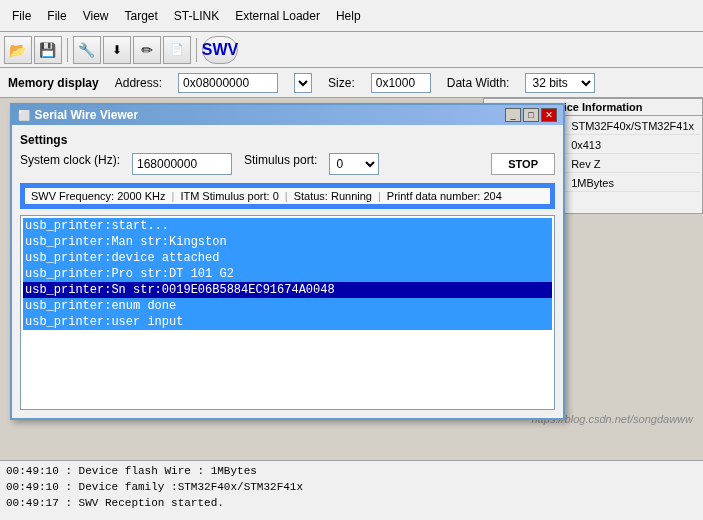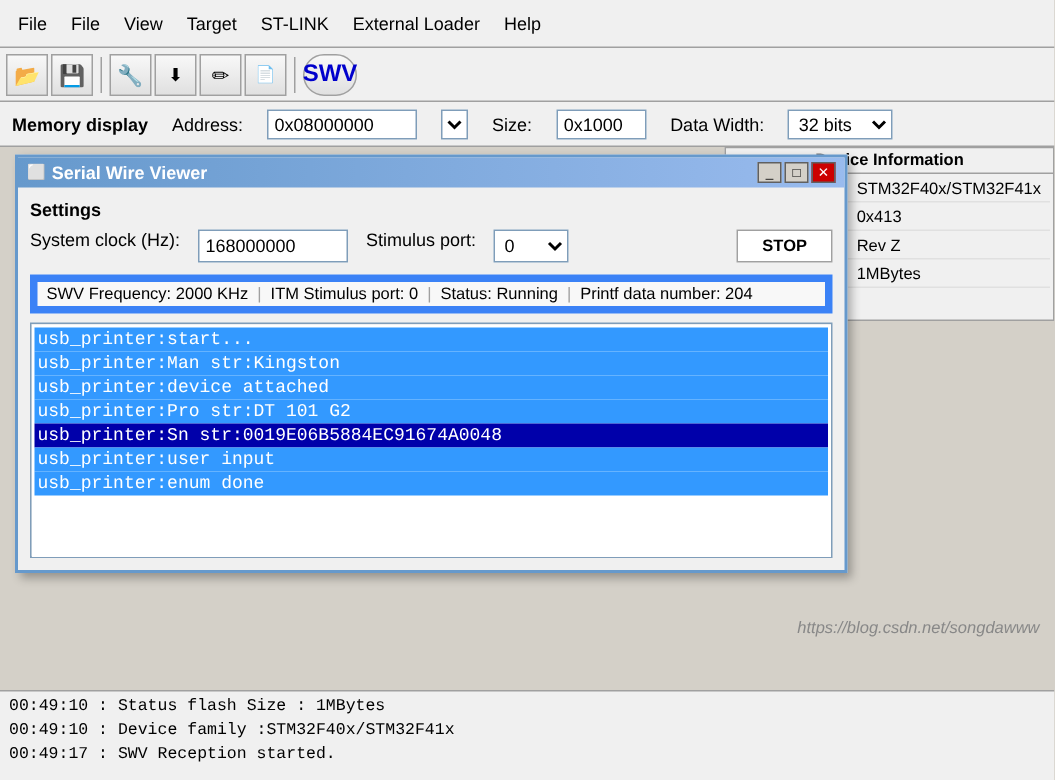--- a/index.html
+++ b/index.html
@@ -208,21 +208,21 @@
       align-items: center;
       gap: 6px;
       margin-bottom: 6px;
     }
     .status-sep { color: #a0a0a0; }
 
     
     .swv-output {
       border: 1px solid #7f9db9;
       background: white;
-      height: 157px;
+      height: 195px;
       overflow-y: auto;
       padding: 2px;
       font-size: 12px;
       font-family: 'Courier New', monospace;
     }
     .output-line {
       padding: 1px 2px;
       display: block;
       white-space: nowrap;
     }
@@ -387,32 +387,32 @@
         <span class="status-sep">|</span>
         <span>Printf data number: 204</span>
       </div>
 
       <div class="swv-output" id="swv-output-area">
       <span class="output-line selected">usb_printer:start...</span>
           <span class="output-line selected">usb_printer:Man str:Kingston</span>
           <span class="output-line selected">usb_printer:device attached</span>
           <span class="output-line selected">usb_printer:Pro str:DT 101 G2</span>
           <span class="output-line selected-dark">usb_printer:Sn str:0019E06B5884EC91674A0048</span>
+          <span class="output-line selected">usb_printer:enum done</span>
           <span class="output-line selected">usb_printer:user input</span>
-          <span class="output-line selected">usb_printer:enum done</span>
           <span class="output-line ">&nbsp;</span>
           <span class="output-line ">&nbsp;</span>
           <span class="output-line ">&nbsp;</span>
           <span class="output-line ">&nbsp;</span>
           <span class="output-line ">&nbsp;</span>
         </div>
 
     </div>
   </div>
 
   <div class="watermark">https://blog.csdn.net/songdawww</div>
 </div>
 
 <div class="status-log" id="status-log-area">
-<div class="status-log-line">00:49:10 : Status flash Size : 1MBytes</div>
+<div class="status-log-line">00:49:10 : Device flash Wire : 1MBytes</div>
     <div class="status-log-line">00:49:10 : Device family :STM32F40x/STM32F41x</div>
     <div class="status-log-line">00:49:17 : SWV Reception started.</div>
   </div>
 
 </body></html>

